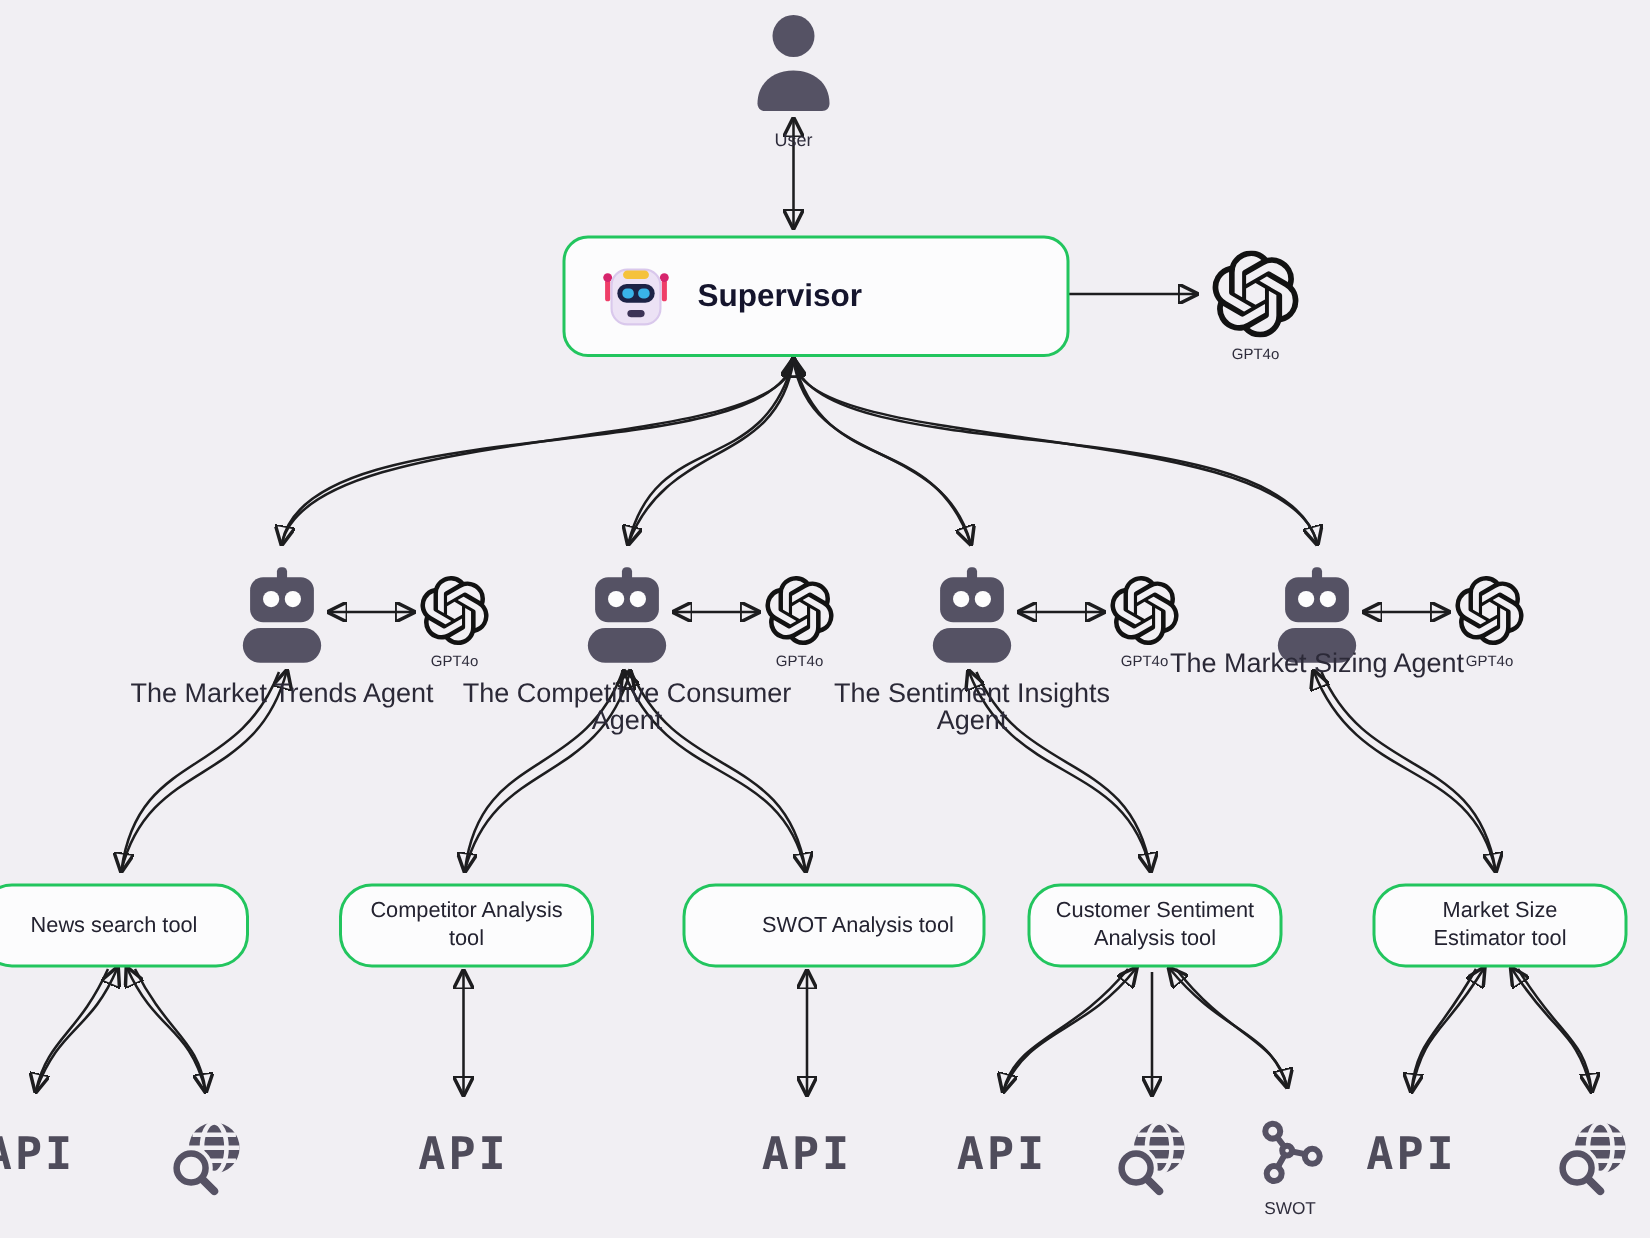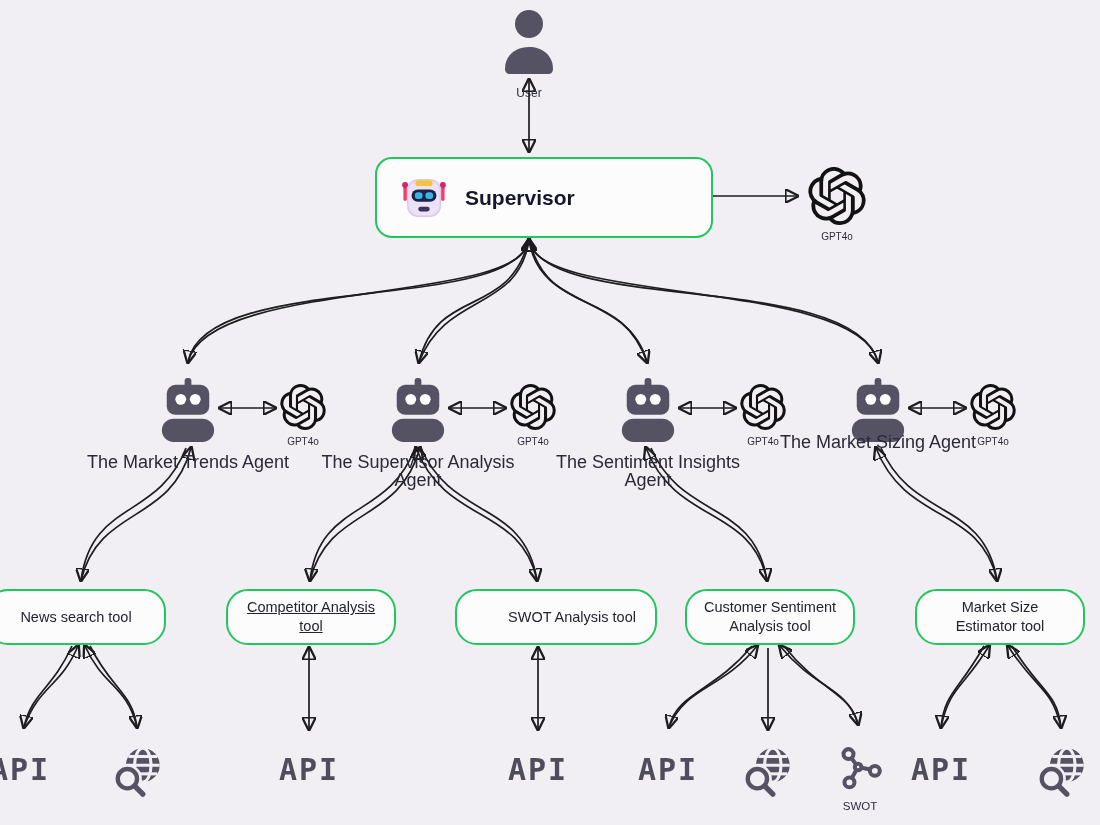--- a/index.html
+++ b/index.html
@@ -188,28 +188,28 @@
         <path fill="#121212" d="M22.2819 9.8211a5.9847 5.9847 0 0 0-.5157-4.9108 6.0462 6.0462 0 0 0-6.5098-2.9A6.0651 6.0651 0 0 0 4.9807 4.1818a5.9847 5.9847 0 0 0-3.9977 2.9 6.0462 6.0462 0 0 0 .7427 7.0966 5.98 5.98 0 0 0 .511 4.9107 6.051 6.051 0 0 0 6.5146 2.9001A5.9847 5.9847 0 0 0 13.2599 24a6.0557 6.0557 0 0 0 5.7718-4.2058 5.9894 5.9894 0 0 0 3.9977-2.9001 6.0557 6.0557 0 0 0-.7475-7.073zm-9.022 12.6081a4.4755 4.4755 0 0 1-2.8764-1.0408l.1419-.0804 4.7783-2.7582a.7948.7948 0 0 0 .3927-.6813v-6.7369l2.02 1.1686a.071.071 0 0 1 .038.052v5.5826a4.504 4.504 0 0 1-4.4945 4.4944zm-9.6607-4.1254a4.4708 4.4708 0 0 1-.5346-3.0137l.142.0852 4.783 2.7582a.7712.7712 0 0 0 .7806 0l5.8428-3.3685v2.3324a.0804.0804 0 0 1-.0332.0615L9.74 19.9502a4.4992 4.4992 0 0 1-6.1408-1.6464zM2.3408 7.8956a4.485 4.485 0 0 1 2.3655-1.9728V11.6a.7664.7664 0 0 0 .3879.6765l5.8144 3.3543-2.0201 1.1685a.0757.0757 0 0 1-.071 0l-4.8303-2.7865A4.504 4.504 0 0 1 2.3408 7.8956zm16.5963 3.8558L13.1038 8.364 15.1192 7.2a.0757.0757 0 0 1 .071 0l4.8303 2.7913a4.4944 4.4944 0 0 1-.6765 8.1042v-5.6772a.79.79 0 0 0-.407-.667zm2.0107-3.0231l-.142-.0852-4.7735-2.7818a.7759.7759 0 0 0-.7854 0L9.409 9.2297V6.8974a.0662.0662 0 0 1 .0284-.0615l4.8303-2.7866a4.4992 4.4992 0 0 1 6.6802 4.66zM8.3065 12.863l-2.02-1.1638a.0804.0804 0 0 1-.038-.0567V6.0742a4.4992 4.4992 0 0 1 7.3757-3.4537l-.142.0805L8.704 5.459a.7948.7948 0 0 0-.3927.6813zm1.0976-2.3654l2.602-1.4998 2.6069 1.4998v2.9994l-2.5974 1.4997-2.6067-1.4997Z"></path>
       </svg>
   </div>
 
   <div class="small-label" style="left:273px;top:436px;width:60px;">GPT4o</div>
   <div class="small-label" style="left:503px;top:436px;width:60px;">GPT4o</div>
   <div class="small-label" style="left:733px;top:436px;width:60px;">GPT4o</div>
   <div class="small-label" style="left:963px;top:436px;width:60px;">GPT4o</div>
 
   <div class="agent-label" style="left:78px;top:453px;width:220px;">The Market Trends Agent</div>
-  <div class="agent-label" style="left:308px;top:453px;width:220px;">The Supervisor Analysis
+  <div class="agent-label" style="left:308px;top:453px;width:220px;">The Competitive Consumer
 Agent</div>
   <div class="agent-label" style="left:538px;top:453px;width:220px;">The Sentiment Insights
 Agent</div>
   <div class="agent-label" style="left:768px;top:433px;width:220px;">The Market Sizing Agent</div>
 
   <div class="node-box" style="left:-14px;top:589px;width:176px;height:52px;">News search tool</div>
-  <div class="node-box" style="left:226px;top:589px;width:166px;height:52px;text-decoration:underline;">Competitor Analysis
+  <div class="node-box" style="left:226px;top:589px;width:166px;height:52px;">Competitor Analysis
 tool</div>
   <div class="node-box" style="left:455px;top:589px;width:166px;height:52px;padding-left:32px;">SWOT Analysis tool</div>
   <div class="node-box" style="left:685px;top:589px;width:166px;height:52px;">Customer Sentiment
 Analysis tool</div>
   <div class="node-box" style="left:915px;top:589px;width:166px;height:52px;">Market Size
 Estimator tool</div>
 
   <div class="api-text" style="left:-12px;top:752px;">API</div>
 
   <div class="icon" style="left:111px;top:743px;">

